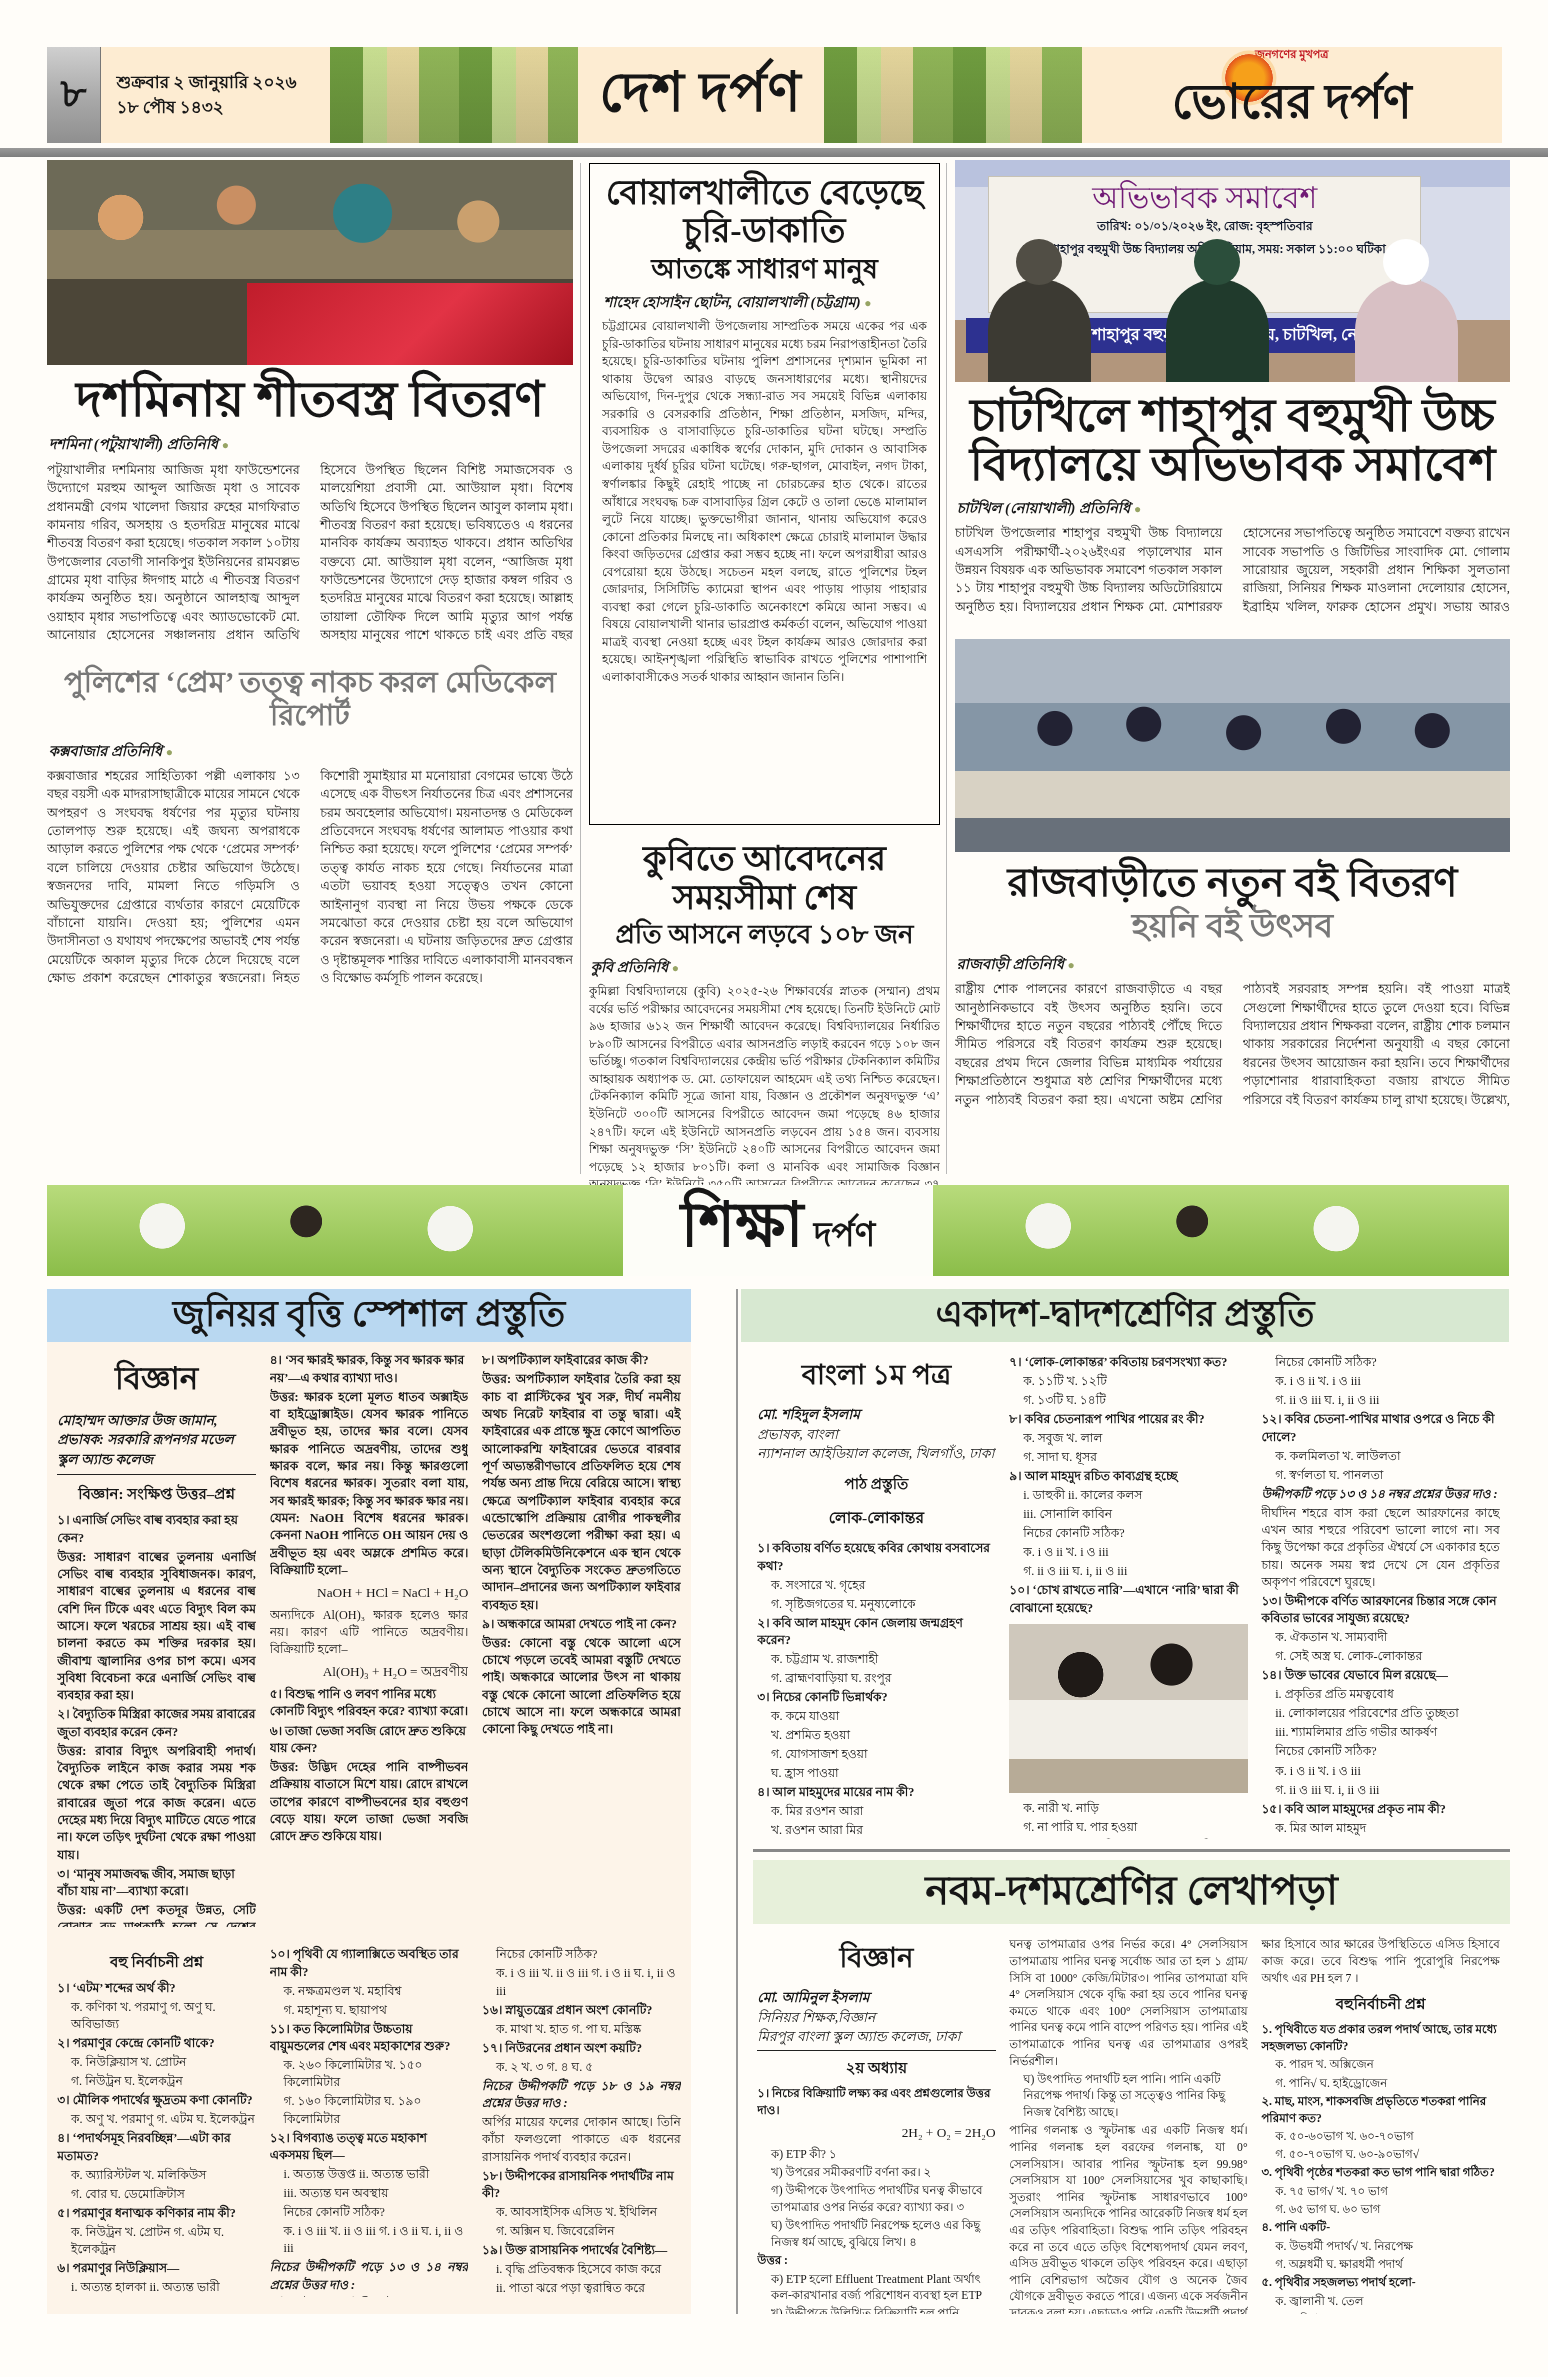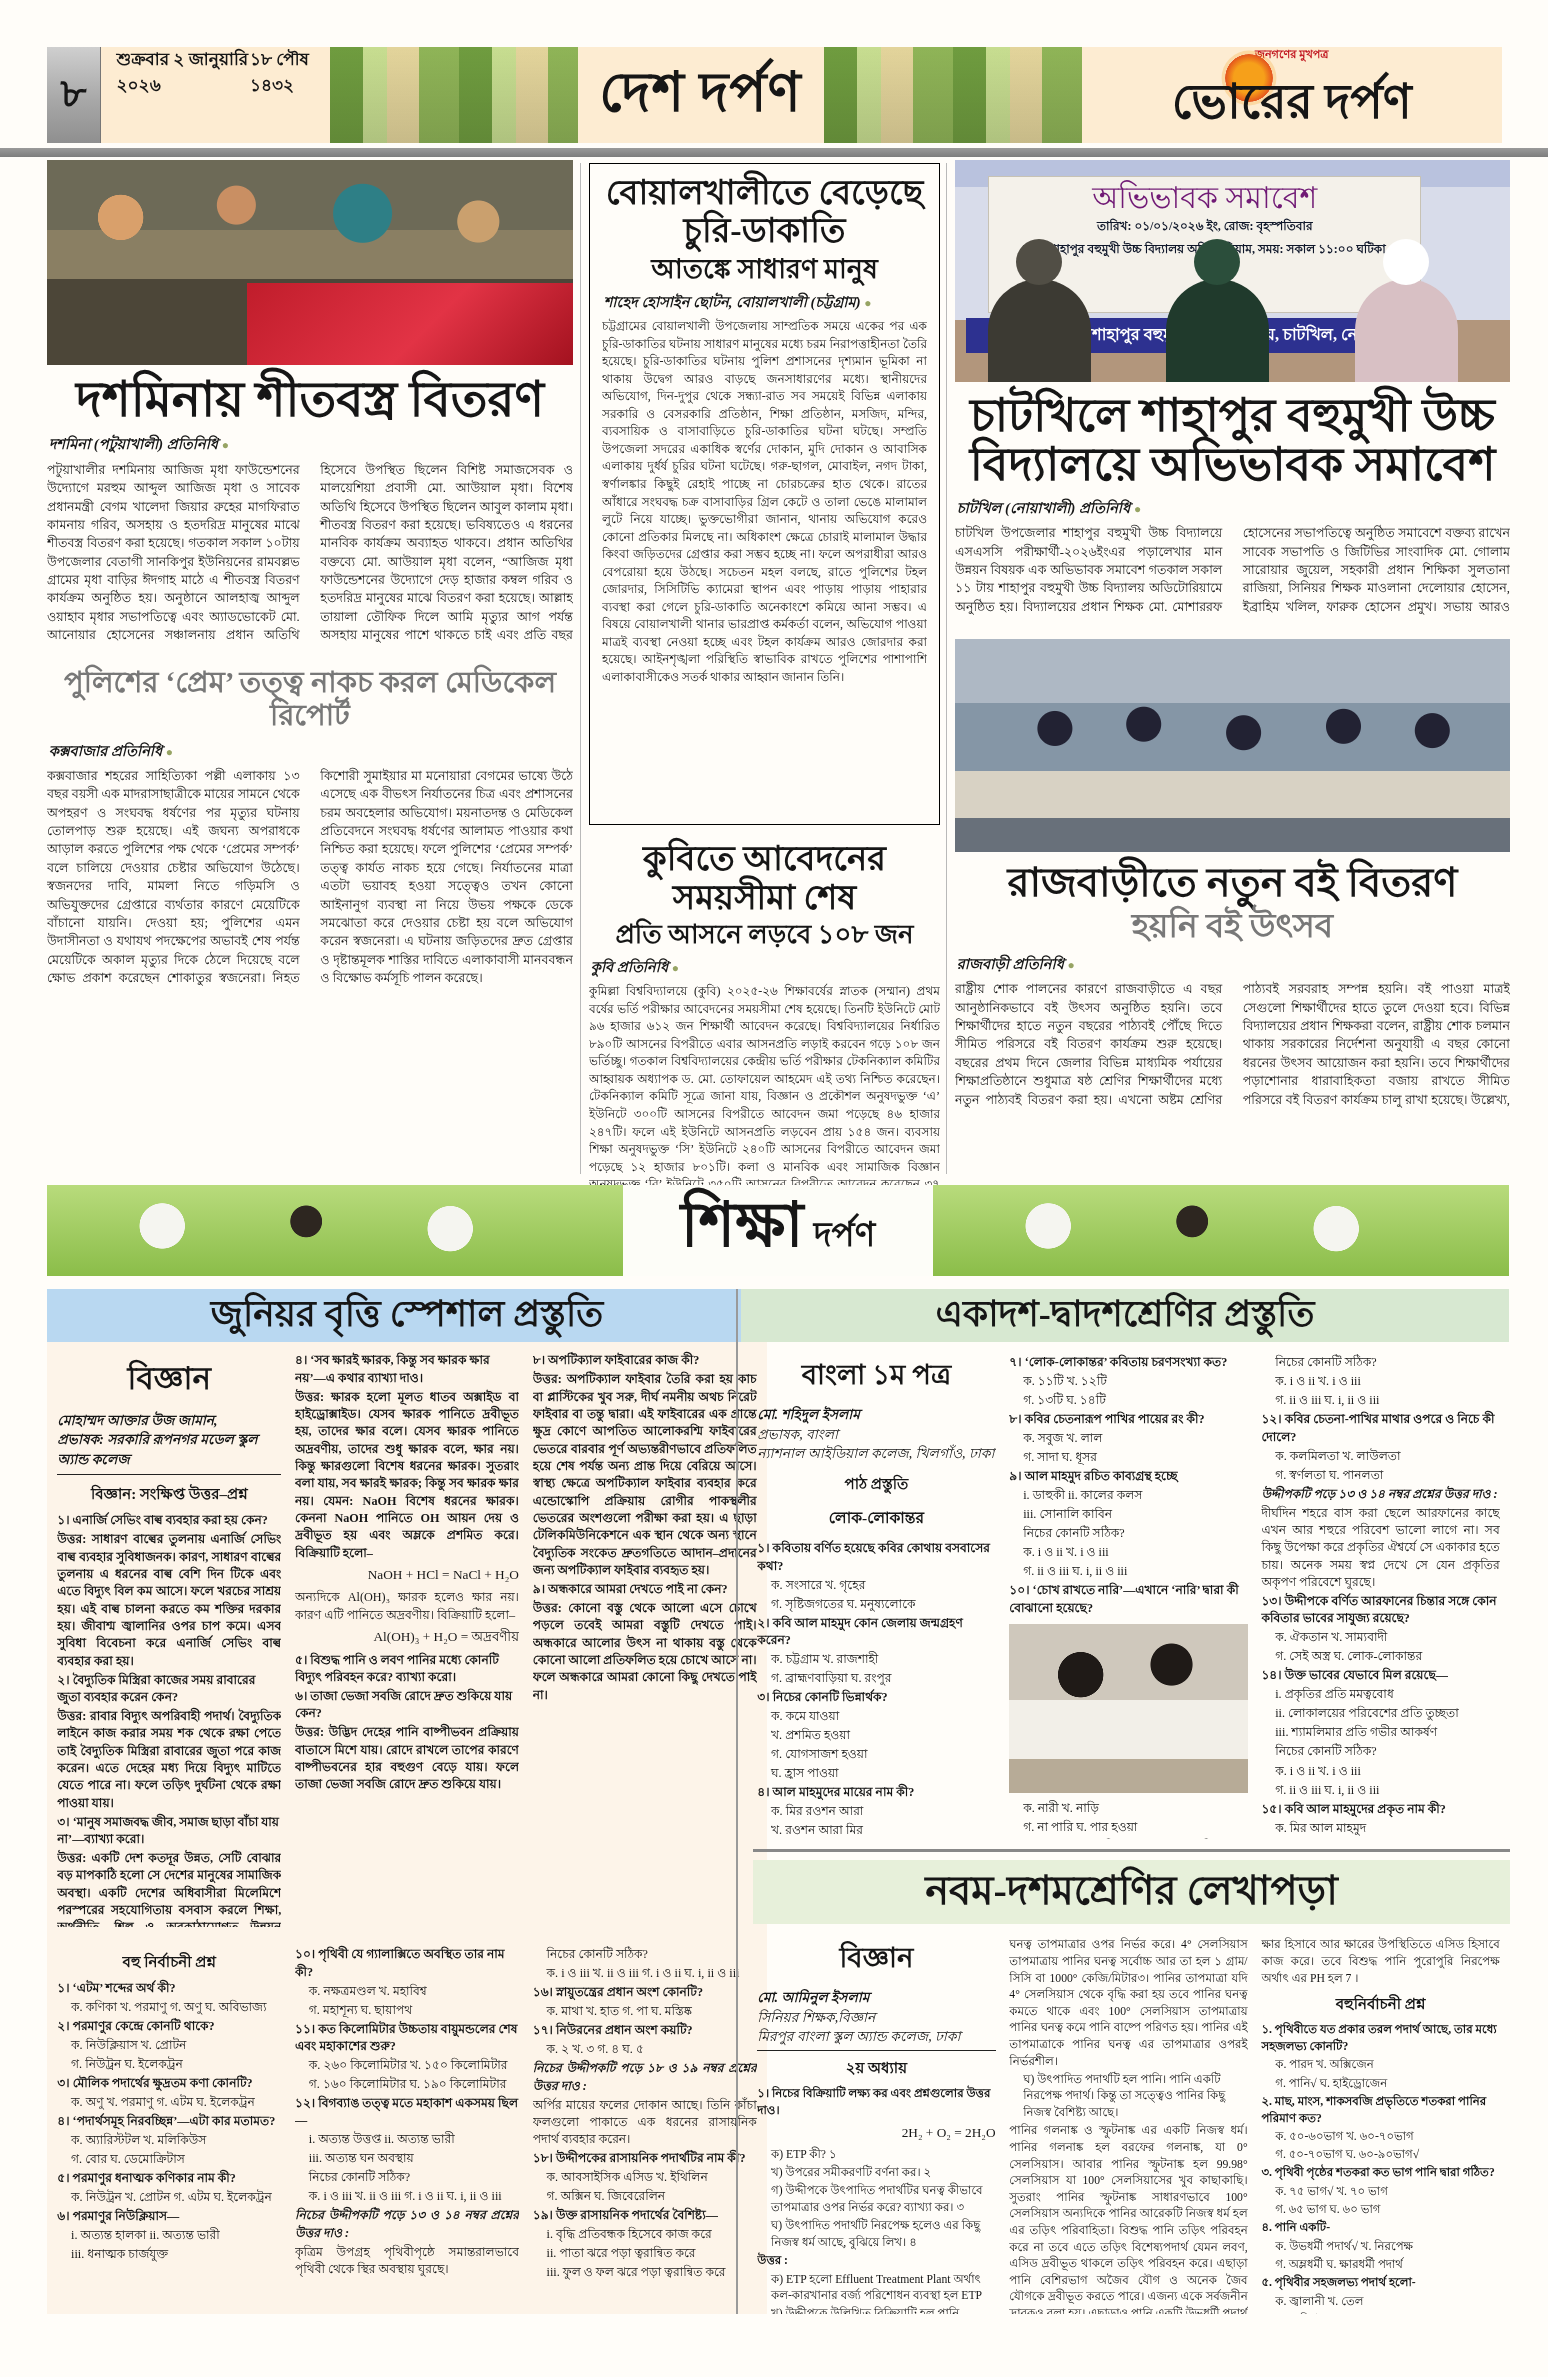--- a/index.html
+++ b/index.html
@@ -5,21 +5,21 @@
   html,body{margin:0;padding:0;background:#e9e9e9;}
   .page{position:relative;width:1548px;height:2377px;background:#fffdf9;margin:0 auto;
         font-family:"Liberation Serif","DejaVu Serif",serif;color:#161616;overflow:hidden;}
   .abs{position:absolute;}
 
   
   .hdr{left:47px;top:47px;width:1455px;height:96px;display:flex;}
   .pagebox{width:53px;background:linear-gradient(180deg,#cfcfcf,#a8a8a8 55%,#8f8f8f);
            display:flex;align-items:center;justify-content:center;font-size:40px;font-weight:bold;
            border-right:1.7px solid #777;}
-  .datebox{width:213px;background:#fdecd2;display:flex;flex-direction:row;justify-content:center;
+  .datebox{width:213px;background:#fdecd2;display:flex;flex-direction:column;justify-content:center;
            padding-left:15.5px;font-weight:bold;font-size:17px;line-height:1.5;}
   .strip{background:
      repeating-linear-gradient(90deg,#6f9c3f 0 33px,#c7dd90 33px 57px,#e3d49b 57px 89px,#8fb457 89px 129px),
      linear-gradient(180deg,rgba(255,255,255,.25),rgba(0,0,0,.12));background-blend-mode:multiply;}
   .strip1{width:248px;} .strip2{width:258px;}
   .mast{width:246px;background:#fdecd2;display:flex;align-items:center;justify-content:center;}
   .mast-title{font-size:55px;font-weight:bold;letter-spacing:0.9px;}
   .logobox{flex:1;background:#fdecd2;display:flex;flex-direction:column;align-items:center;justify-content:center;position:relative;}
   .tagline{color:#c0121c;font-size:11.2px;font-weight:bold;}
   .logo-title{font-size:48px;font-weight:bold;position:relative;z-index:1;}
@@ -72,21 +72,21 @@
   .edu-side{flex:1;background:
      radial-gradient(circle at 20% 45%,#f5f5f0 0 22.4px,transparent 23px),
      radial-gradient(circle at 45% 40%,#2d2620 0 15.5px,transparent 16.3px),
      radial-gradient(circle at 70% 48%,#f5f5f0 0 22.4px,transparent 23px),
      linear-gradient(180deg,#b8db7c,#8bbd49);}
   .edu-mid{width:310px;background:#fdfdf8;display:flex;align-items:baseline;justify-content:center;gap:10.3px;padding-top:8.6px;}
   .edu-mid .big{font-size:62px;font-weight:bold;line-height:1;}
   .edu-mid .small{font-size:34px;font-weight:bold;}
 
   .sec-hdr{display:flex;align-items:center;justify-content:center;font-weight:bold;}
-  .junior{left:47px;top:1289px;width:720px;height:1025px;background:#fdf4e9;}
+  .junior{left:47px;top:1289px;width:644px;height:1025px;background:#fdf4e9;}
   .junior-hdr{height:53px;background:#b9d8f1;font-size:36px;}
   .higher-hdr{left:741px;top:1289px;width:768px;height:53px;background:#d7e8d1;font-size:36px;}
   .second-hdr{left:753px;top:1860px;width:757px;height:64px;background:#e7f0da;font-size:40px;}
   .edu-divider{left:736px;top:1289px;width:1.7px;height:1025px;background:#9a9a9a;}
 
   .cols3{display:flex;gap:13.8px;padding:8.6px 10.3px;box-sizing:border-box;}
   .col{flex:1;overflow:hidden;}
   .subject{font-size:31px;font-weight:bold;text-align:center;margin:3.4px 0 5.2px;}
   .subject-sm{font-size:27.5px;font-weight:bold;text-align:center;margin:1.7px 0 5.2px;}
   .author{font-weight:bold;font-style:italic;font-size:13.8px;line-height:1.4;}

